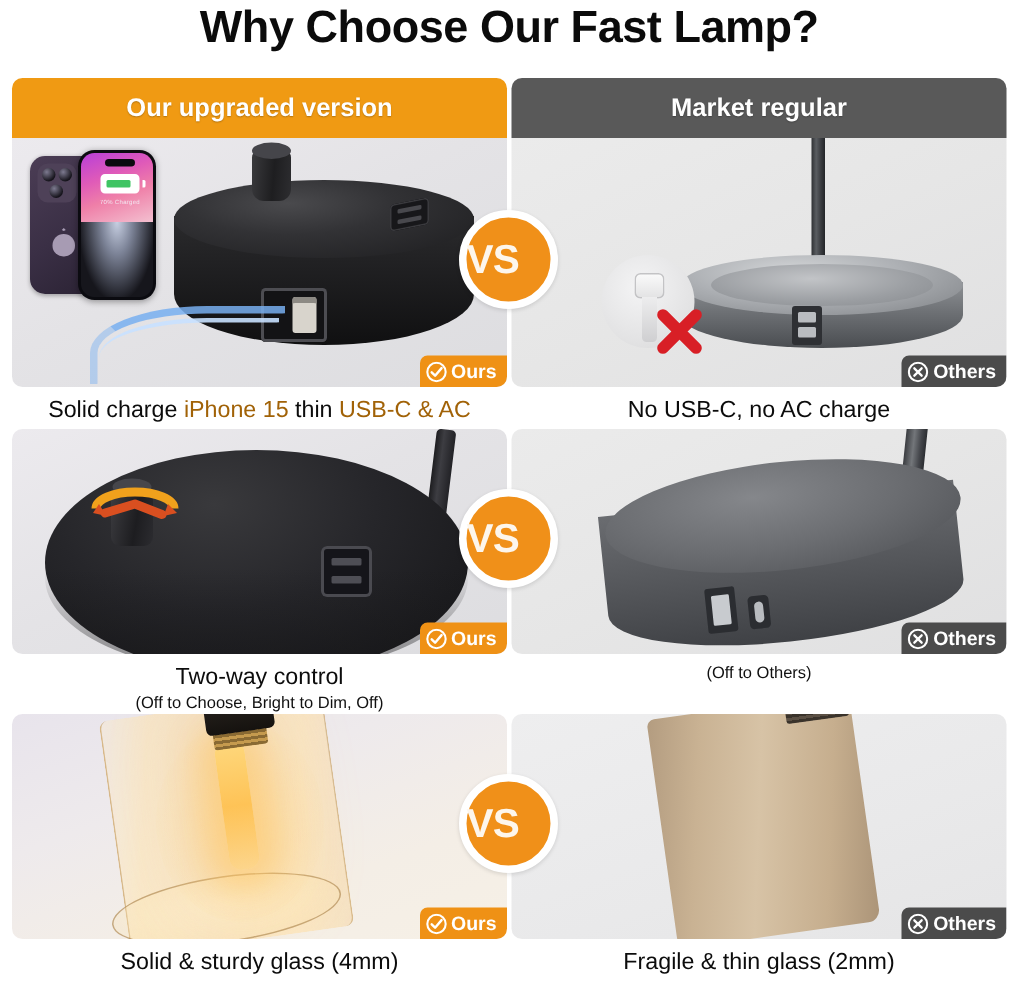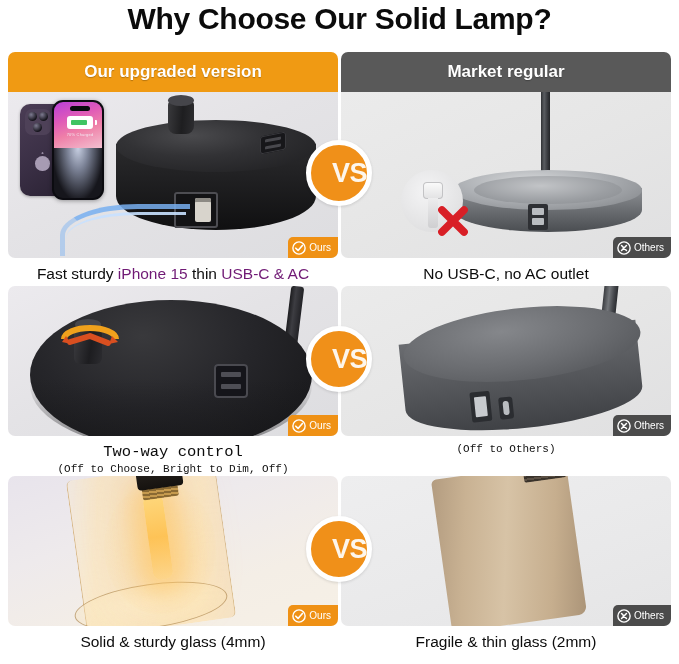--- a/index.html
+++ b/index.html
@@ -53,54 +53,54 @@
   .bg-others { background:linear-gradient(155deg,#ebebeb 0%,#e6e6e6 50%,#e0e0e1 100%); }
   .bg-glass-ours   { background:linear-gradient(160deg,#e8e4ec 0%,#eeeaec 35%,#f4eee6 70%,#f6f0e6 100%); }
   .bg-glass-others { background:linear-gradient(160deg,#eeeeef 0%,#e9e9ea 60%,#e5e5e6 100%); }
 
   
   .vs {
     position:absolute; z-index:40;
     width:66px; height:66px; border-radius:50%;
     background:#f09019;
     border:5px solid #ffffff;
-    display:flex; align-items:center; justify-content:flex-end;
+    display:flex; align-items:center; justify-content:flex-start;
     color:#fdf6ec; font-size:27px; font-weight:bold;
     letter-spacing:-0.5px;
     box-shadow:0 1px 3px rgba(0,0,0,.13);
   }
   .row-1 .vs { left:306px; top:48px;  }
   .row-2 .vs { left:306px; top:40px;  }
   .row-3 .vs { left:306px; top:40px;  }
 
   
   .badge {
     position:absolute; z-index:35;
     height:21px; padding:0 7px 0 4px;
     border-radius:5px;
     display:flex; align-items:center; gap:3px;
-    color:#fff; font-size:10px; font-weight:normal;
+    color:#fff; font-size:13px; font-weight:bold;
   }
   .badge-ours   { background:#ef9115; right:0px; bottom:0px; border-radius:5px 0 5px 0; }
   .badge-others { background:#4b4b4b; right:0px; bottom:0px; border-radius:5px 0 5px 0; }
   .badge-icon { width:14px; height:14px; flex:0 0 14px; display:block; }
 
   
   .caption {
     position:absolute; width:330px; text-align:center;
     color:#0c0c0c;
   }
   .cap-left  { left:8px;   }
   .cap-right { left:341px; }
   .row-1 .caption { top:172px; }
-  .row-2 .caption { top:156px;font-family:Liberation Mono, monospace; }
+  .row-2 .caption { top:156px; }
   .row-3 .caption { top:156px; }
   .cap-main { font-size:15.5px; line-height:20px; white-space:nowrap; }
   .cap-sub  { font-size:11px; line-height:15px; color:#111; }
-  .accent { color:#701a75; }
+  .accent { color:#a16207; }
 
   
   .art { position:absolute; inset:0; }
 
   .base-black-body {
     position:absolute; left:108px; top:52px; width:200px; height:86px;
     background:linear-gradient(180deg,#2b2b2d 0%,#202022 40%,#101011 100%);
     border-radius:0 0 100px 100px / 0 0 34px 34px;
   }
   .base-black-top {
@@ -406,21 +406,21 @@
     position:absolute; left:182px; top:-16px; width:42px; height:20px;
     background:repeating-linear-gradient(180deg,#5b5044 0 2px,#3a332b 2px 4px);
     border-radius:2px; transform:rotate(-8deg); z-index:7;
   }
 </style>
 </head>
 <body>
 
 <div id="page">
 
-  <div class="page-title">Why Choose Our Solid Lamp?</div>
+  <div class="page-title">Why Choose Our Fast Lamp?</div>
 
   <div class="hdr hdr-right" style="background:#595959;">
     <span>Market regular</span>
   </div>
   <div class="hdr hdr-left" style="background:#f09a13;">
     <span>Our upgraded version</span>
   </div>
 
   <div class="row row-1">
 
@@ -488,24 +488,24 @@
         </svg>
         <span>Others</span>
       </div>
     </div>
 
     <div class="vs">
       <span>VS</span>
     </div>
 
     <div class="caption cap-left">
-      <div class="cap-main"><span>Fast sturdy </span><span class="accent">iPhone 15</span><span> thin </span><span class="accent">USB-C &amp; AC</span></div>
+      <div class="cap-main"><span>Solid charge </span><span class="accent">iPhone 15</span><span> thin </span><span class="accent">USB-C &amp; AC</span></div>
     </div>
     <div class="caption cap-right">
-      <div class="cap-main">No USB-C, no AC outlet</div>
+      <div class="cap-main">No USB-C, no AC charge</div>
     </div>
   </div>
 
   <div class="row row-2">
 
     <div class="panel panel-left bg-ours">
       <div class="art">
         <div class="pole-r2"></div>
         <div class="disc-top-black"></div>
         <div class="disc-rim-black"></div>

